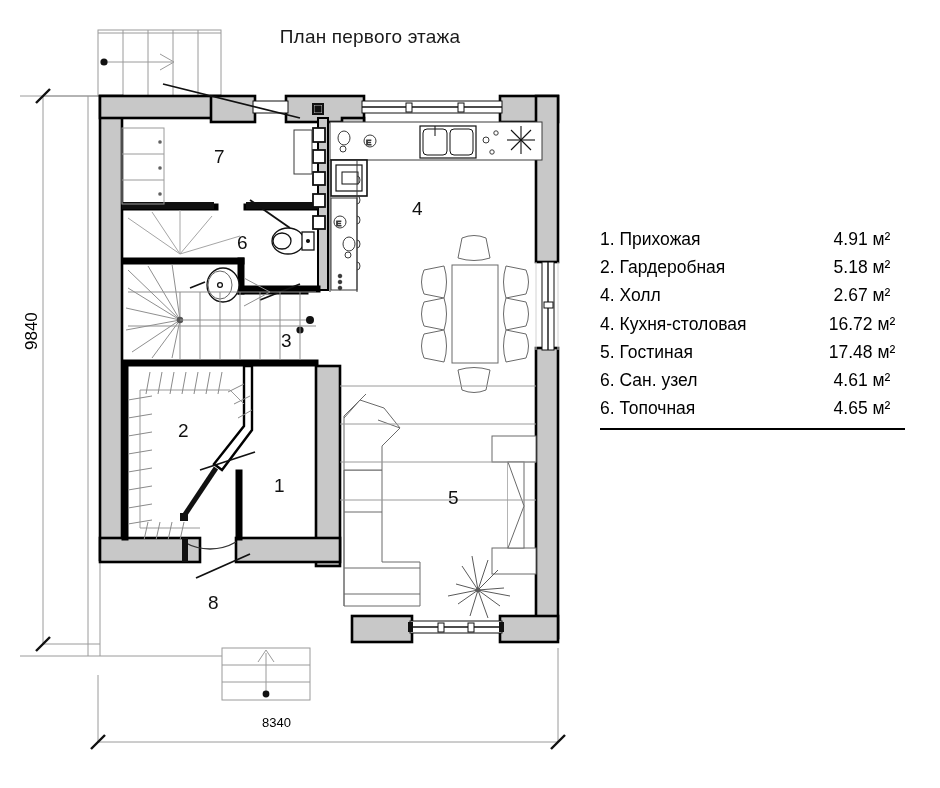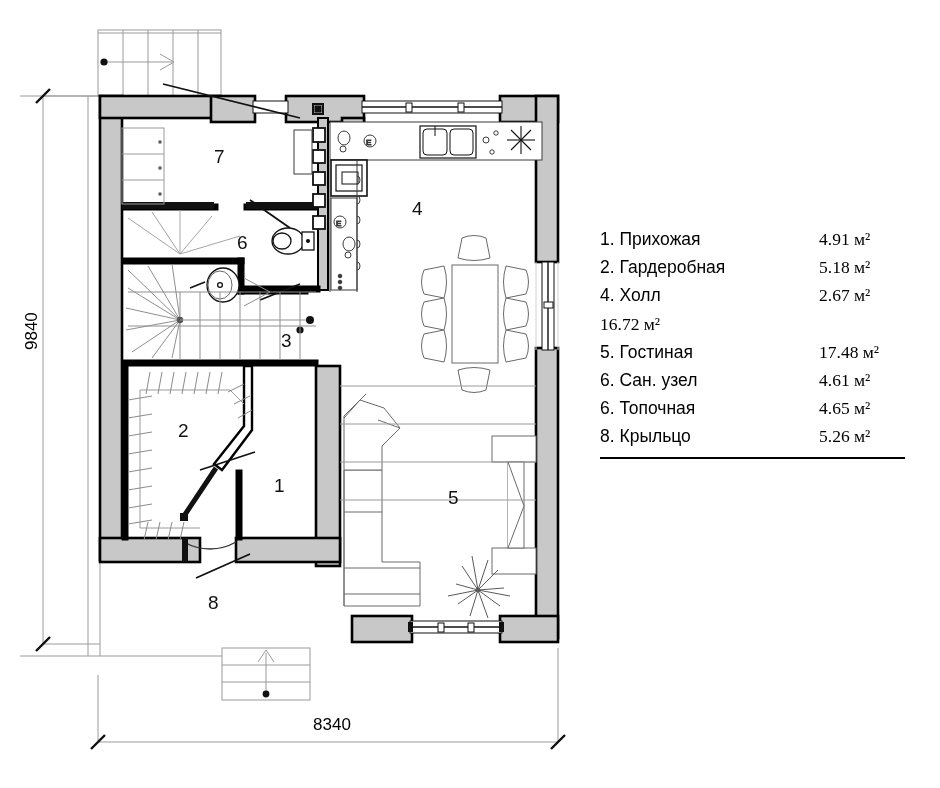--- a/index.html
+++ b/index.html
@@ -8,38 +8,39 @@
   svg{display:block;}
   #plan-title{
     position:absolute;left:200px;top:26px;width:340px;
     text-align:center;font-size:19px;color:#1a1a1a;letter-spacing:.2px;
   }
   
   #legend{position:absolute;left:600px;top:225px;width:305px;}
   .legend-row{display:flex;justify-content:space-between;align-items:baseline;
     font-size:17.5px;line-height:28.2px;white-space:nowrap;gap:30px;}
   .legend-row .lr-name{text-align:left;}
-  .legend-row .lr-area{text-align:left;min-width:86px;font-family:Liberation Serif, serif;}
+  .legend-row .lr-area{text-align:center;min-width:86px;}
   #legend-rule{height:0;border-top:2px solid #000;margin:6px 0 3px 0;}
   #legend-total{display:flex;justify-content:flex-end;font-size:17.5px;line-height:26px;}
   
   #dim-v-label{
     position:absolute;left:22px;top:330px;width:20px;
     font-size:17px;transform:rotate(-90deg);transform-origin:center center;
     white-space:nowrap;text-align:center;
   }
-  #dim-h-label{position:absolute;left:262px;top:715px;width:140px;text-align:center;font-size:17px;}
+  #dim-h-label{position:absolute;left:262px;top:715px;width:140px;font-size:13px;}
   
   .rn{position:absolute;font-size:19px;color:#111;}
 </style>
 </head>
 <body>
 
 <div class="root">
 
+  <div id="plan-title">План первого этажа</div>
 
   <svg width="940" height="788" viewBox="0 0 940 788">
 
     <defs>
 
       <pattern id="shelfHatch" width="9" height="9" patternUnits="userSpaceOnUse">
         <path d="M0 9 L9 0" stroke="#8a8a8a" stroke-width="0.7"></path>
       </pattern>
     </defs>
 
@@ -409,34 +410,31 @@
     </div>
     <div class="legend-row">
       <span class="lr-name">2. Гардеробная</span>
       <span class="lr-area">5.18 м²</span>
     </div>
     <div class="legend-row">
       <span class="lr-name">4. Холл</span>
       <span class="lr-area">2.67 м²</span>
     </div>
     <div class="legend-row">
+      <span class="lr-name">4. Кухня-столовая</span>
       <span class="lr-area">16.72 м²</span>
     </div>
     <div class="legend-row">
       <span class="lr-name">5. Гостиная</span>
       <span class="lr-area">17.48 м²</span>
     </div>
     <div class="legend-row">
       <span class="lr-name">6. Сан. узел</span>
       <span class="lr-area">4.61 м²</span>
     </div>
     <div class="legend-row">
       <span class="lr-name">6. Топочная</span>
       <span class="lr-area">4.65 м²</span>
     </div>
-    <div class="legend-row">
-      <span class="lr-name">8. Крыльцо</span>
-      <span class="lr-area">5.26 м²</span>
-    </div>
     <div id="legend-rule"></div>
   </div>
 
 </div>
 
 </body></html>

